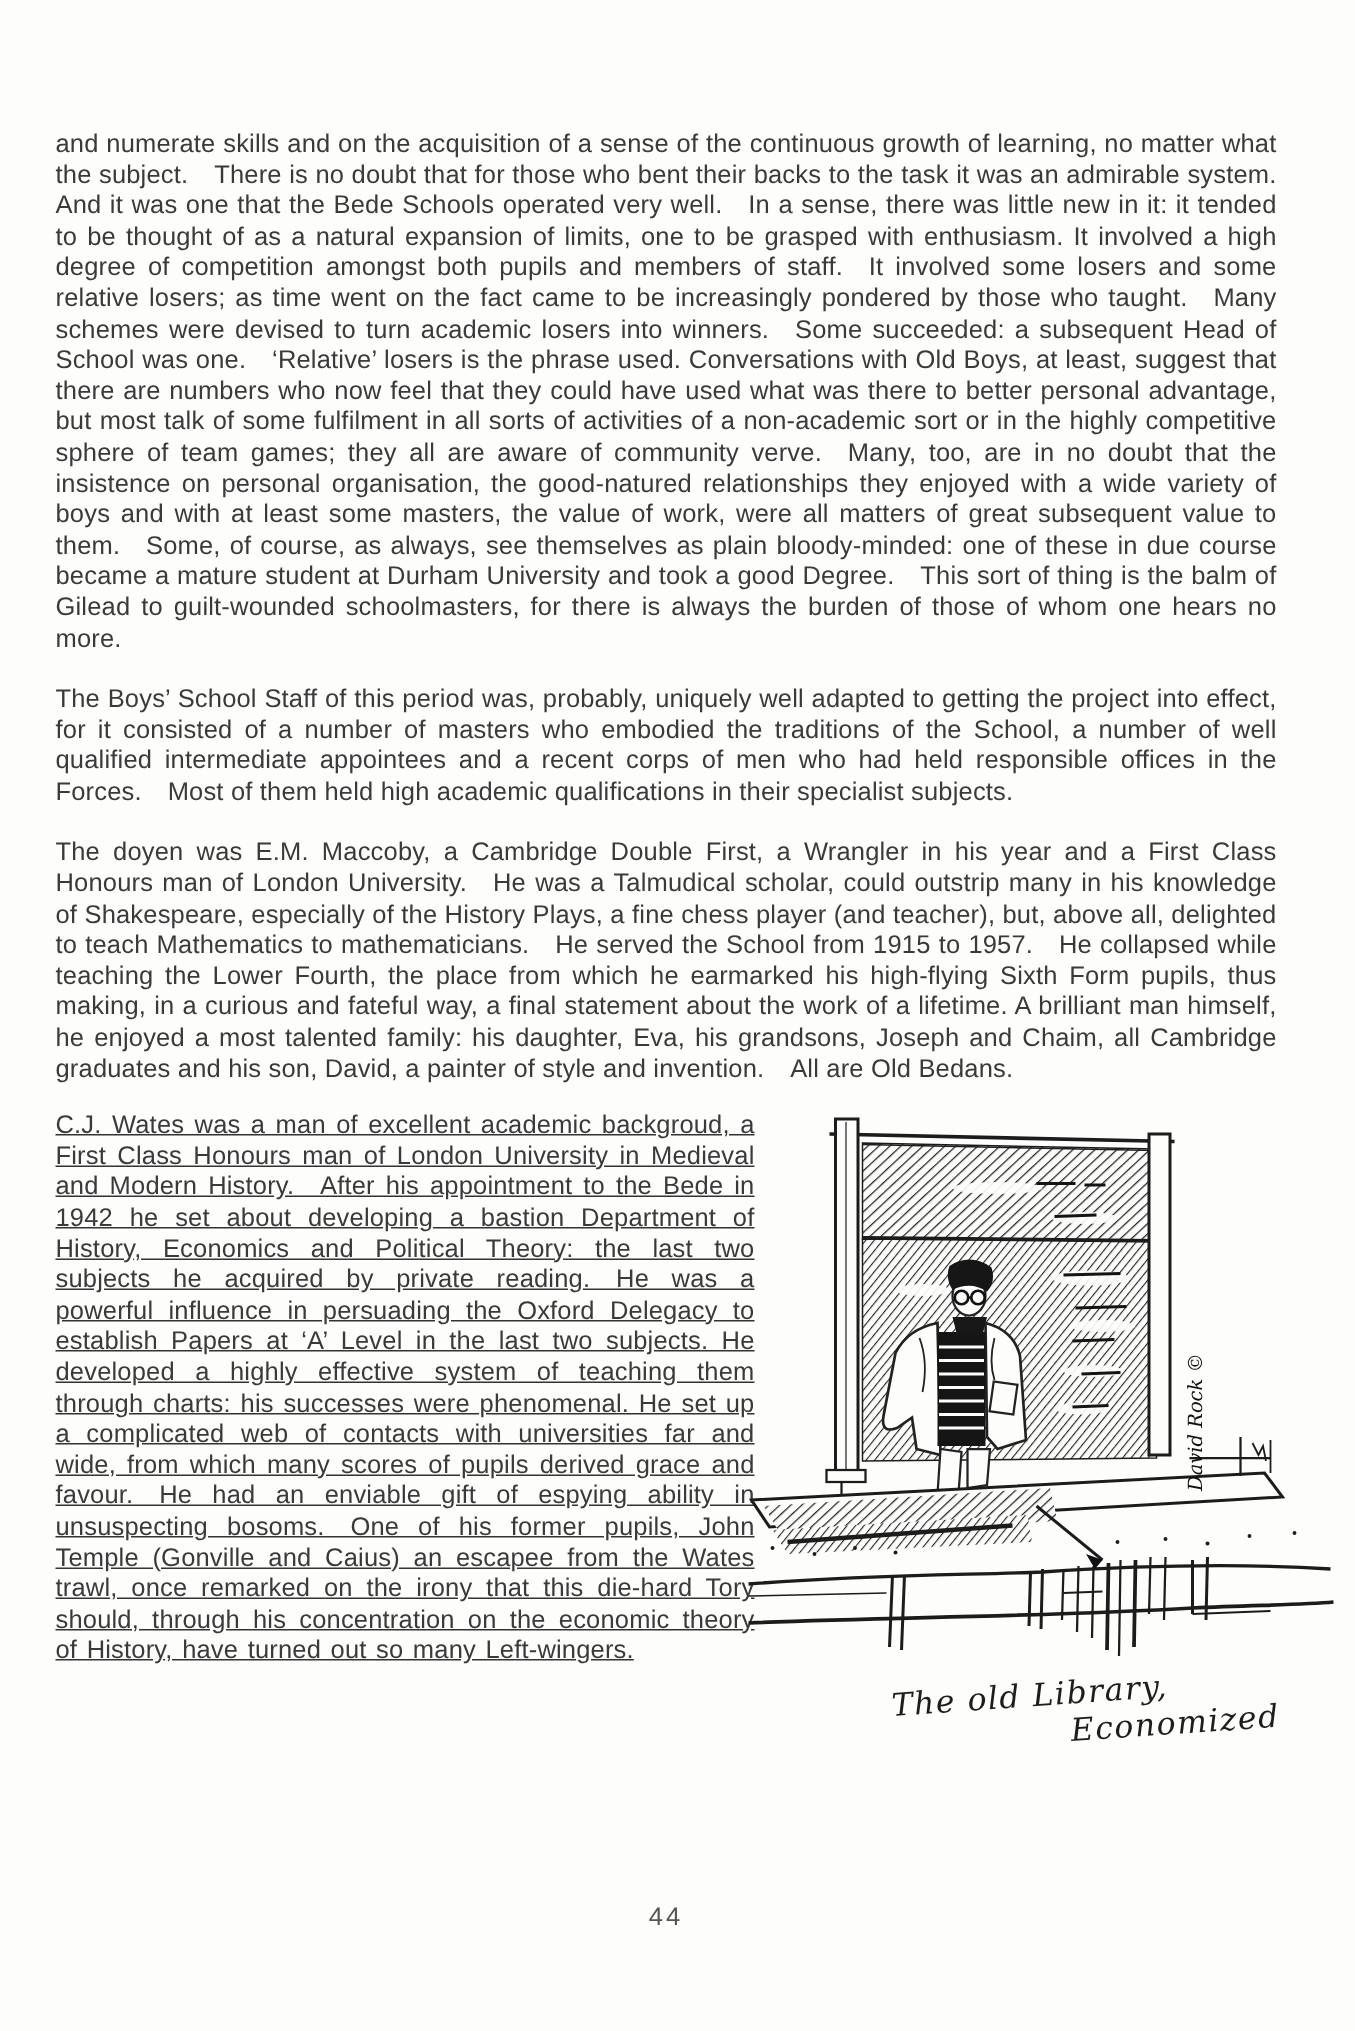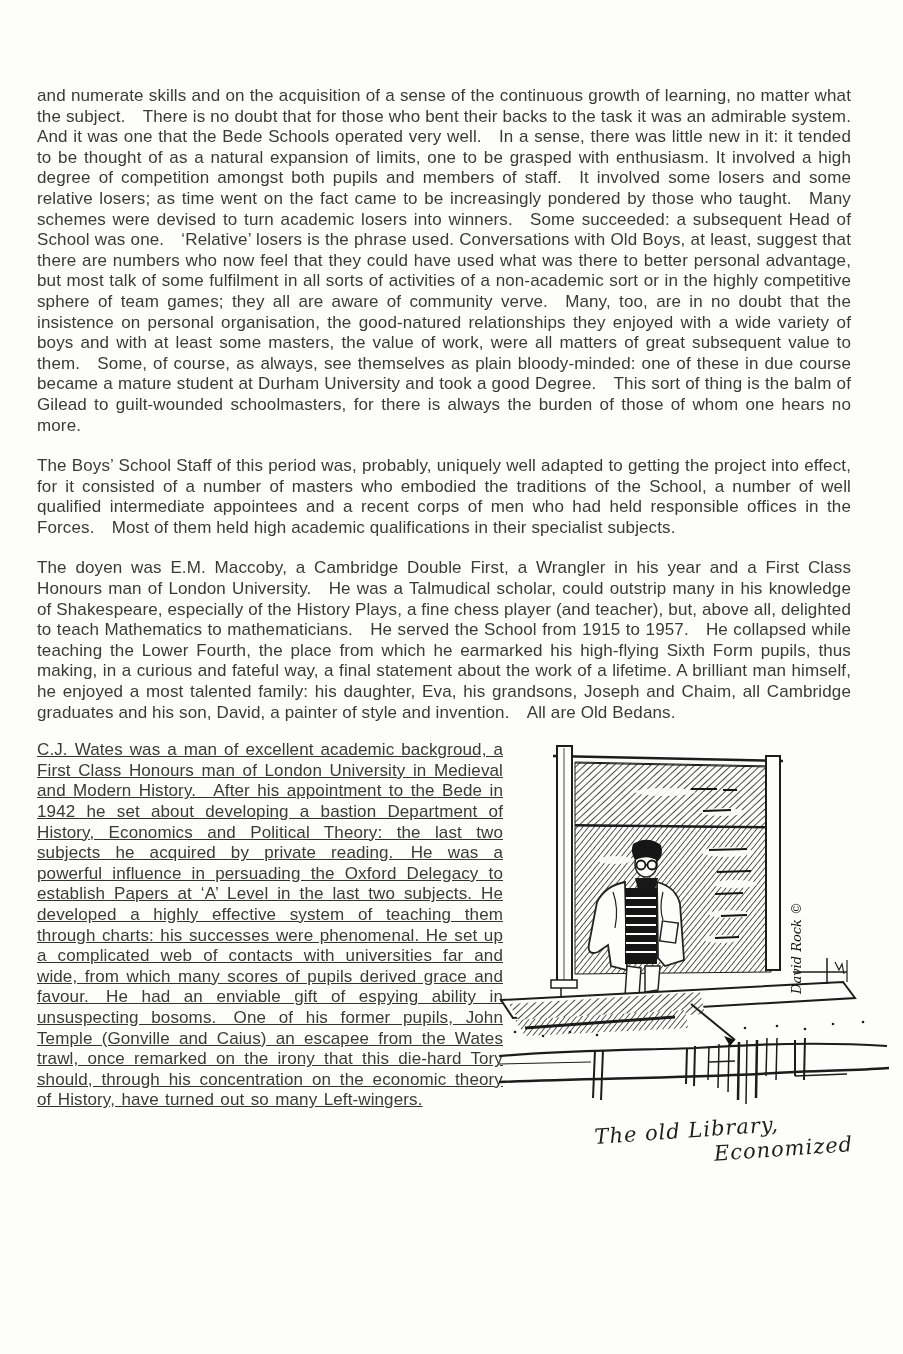--- a/index.html
+++ b/index.html
@@ -201,13 +201,14 @@
         <text class="sig" transform="translate(306,262) rotate(-90)" font-size="13" fill="#111">David Rock ©</text>
       </svg>
 
       <div class="caption">
         <div>The old Library,</div>
         <div class="cap2">Economized</div>
       </div>
     </div>
   </div>
 
+  <div class="pagenum">44</div>
 </div>
 
 </body></html>

